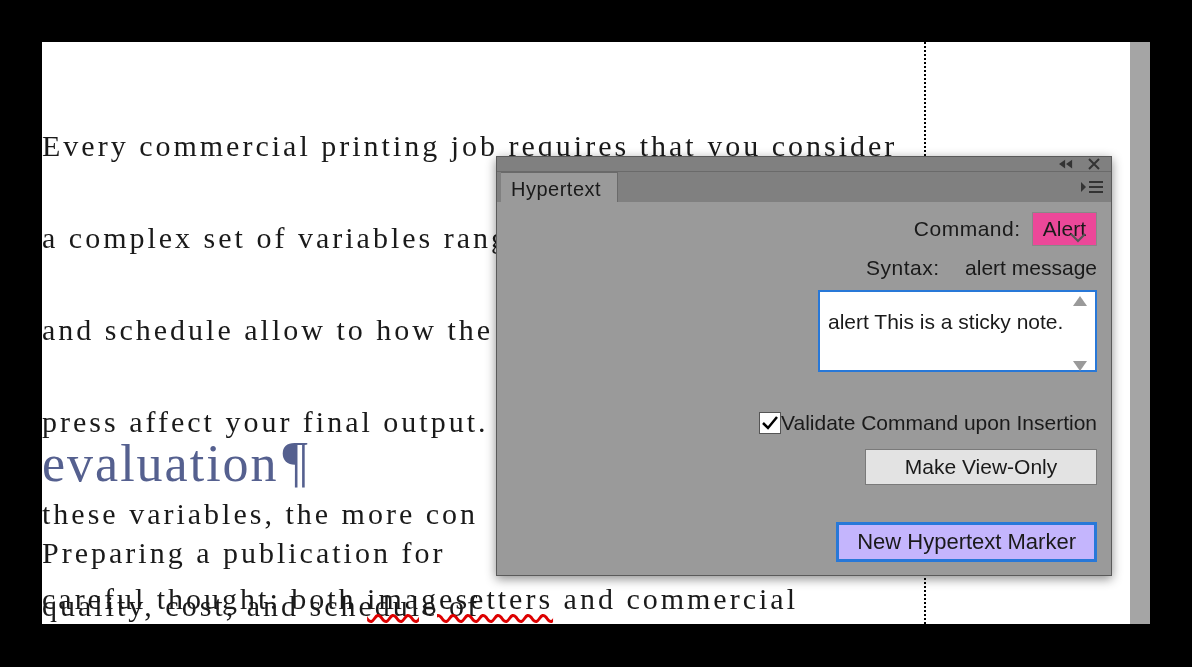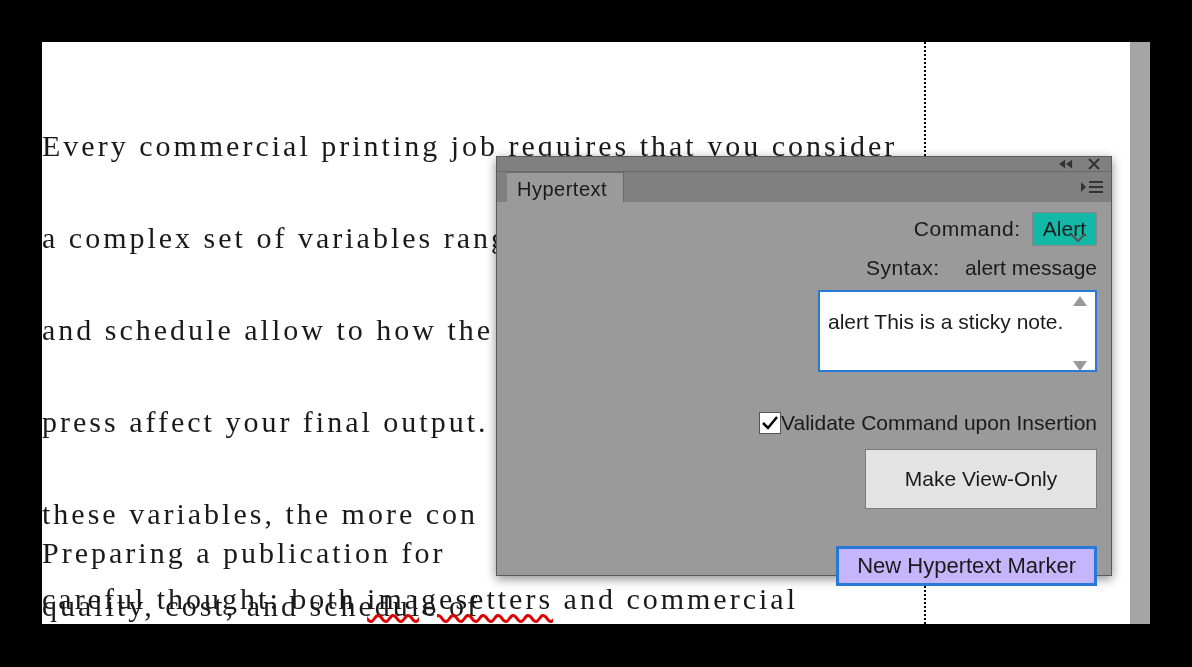--- a/index.html
+++ b/index.html
@@ -105,21 +105,21 @@
     font-size: 14px;
     cursor: pointer;
   }
   .tb-icon-collapse svg, .tb-icon-close svg { display:block; }
 
   .panel-tabs {
     height: 34px;
     background: #808080;
     display: flex;
     align-items: flex-end;
-    padding-left: 10px;
+    padding-left: 4px;
     position: relative;
   }
   .panel-tab {
     background: #9a9a9a;
     border-top: 1px solid #6a6a6a;
     border-right: 1px solid #6a6a6a;
     height: 30px;
     padding: 5px 16px 0 10px;
     font-size: 20px;
     color: #1a1a1a;
@@ -149,21 +149,21 @@
     align-items: center;
     gap: 10px;
   }
   .label {
     min-width: 108px;
     letter-spacing: 0.5px;
   }
   .dropdown {
     flex: 1;
     height: 34px;
-    background: #14b8a6;
+    background: #ec4899;
     border: 1px solid #888;
     display: flex;
     align-items: center;
     padding: 0 10px;
     position: relative;
     font-size: 21px;
   }
   .dropdown-chevron {
     position: absolute;
     right: 10px;
@@ -212,21 +212,21 @@
     width: 22px; height: 22px;
     background: #fff;
     border: 1px solid #555;
     display: flex; align-items: center; justify-content: center;
   }
   .chk svg { display:block; }
 
   .btn {
     background: #e3e3e3;
     border: 1px solid #7a7a7a;
-    padding: 17px 18px;
+    padding: 5px 18px;
     font-size: 21px;
     color: #1a1a1a;
     cursor: pointer;
   }
   .make-view-only {
     width: 232px;
     margin-top: 4px;
     text-align: center;
   }
   .panel-sep {
@@ -257,20 +257,23 @@
 
   <div class="body-text">
     <div><span>   Every commercial printing job requires that you consider</span></div>
     <div><span>a complex set of variables ranging from what your budget</span></div>
     <div><span>and schedule allow to how the </span></div>
     <div><span>press affect your final output. </span></div>
     <div><span>these variables, the more con</span></div>
     <div><span>quality, cost, and schedule of </span></div>
   </div>
 
+  <div class="heading">
+    <span>evaluation</span><span class="pilcrow">¶</span>
+  </div>
 
   <div class="body-text-2">
     <div><span>   Preparing a publication for </span></div>
     <div>
       <span>careful thought: both </span><span class="spell-underline">imagesetters</span><span> and commercial</span>
     </div>
   </div>
 </div>
 
 <div class="panel">

